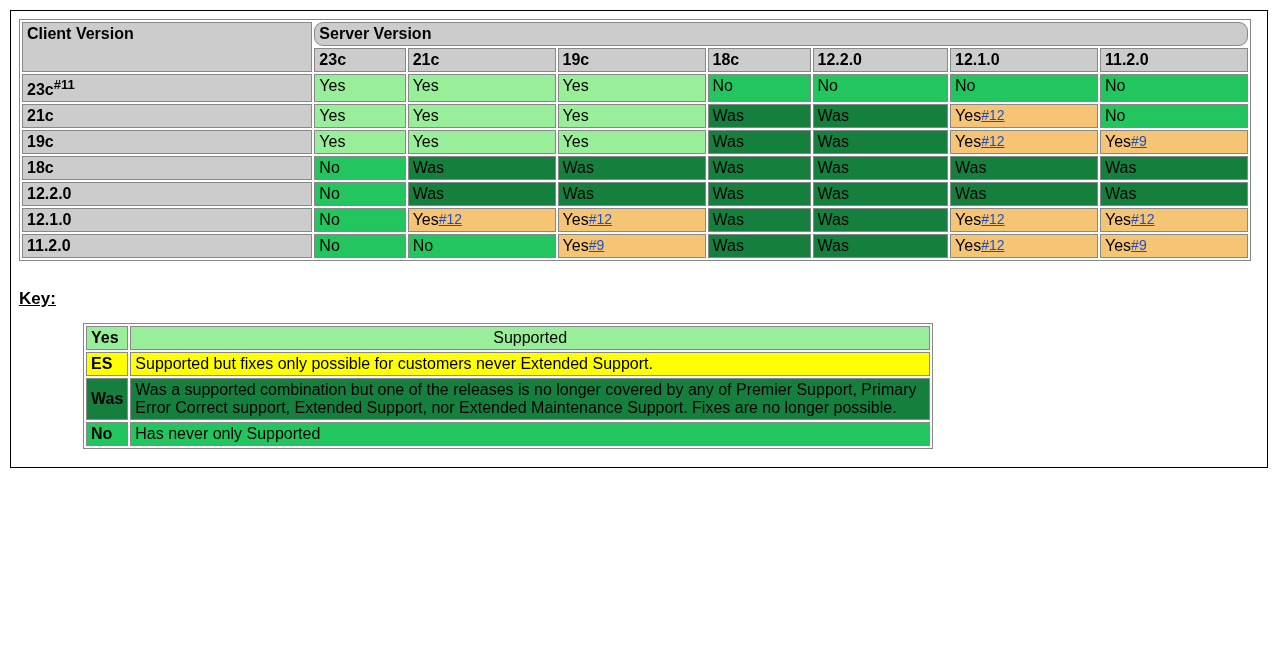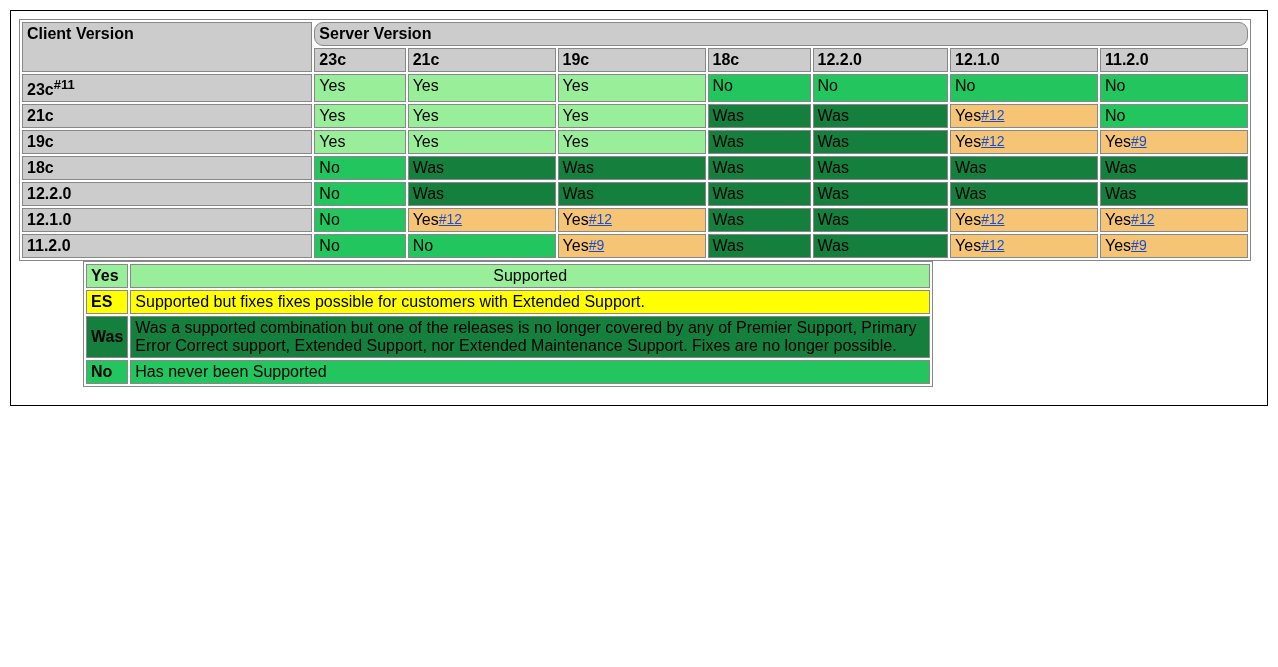--- a/index.html
+++ b/index.html
@@ -178,38 +178,39 @@
           <td class="no"><span>No</span></td>
           <td class="mds"><span>Yes</span><a href="#" class="note">#9</a></td>
           <td class="was"><span>Was</span></td>
           <td class="was"><span>Was</span></td>
           <td class="mds"><span>Yes</span><a href="#" class="note">#12</a></td>
           <td class="mds"><span>Yes</span><a href="#" class="note">#9</a></td>
         </tr>
       </tbody>
   </table>
 
+  <div class="key-heading">Key:</div>
 
   <div class="key-wrap">
     <table class="key">
       <tbody>
 
       <tr>
             <td class="k-label yes">Yes</td>
             <td class="yes">Supported</td>
           </tr>
           <tr>
             <td class="k-label es">ES</td>
-            <td class="es">Supported but fixes fixes possible for customers with Extended Support.</td>
+            <td class="es">Supported but fixes only possible for customers never Extended Support.</td>
           </tr>
           <tr>
             <td class="k-label was">Was</td>
             <td class="was">Was a supported combination but one of the releases is no longer covered by any of Premier Support, Primary Error Correct support, Extended Support, nor Extended Maintenance Support. Fixes are no longer possible.</td>
           </tr>
           <tr>
             <td class="k-label no">No</td>
-            <td class="no">Has never been Supported</td>
+            <td class="no">Has never only Supported</td>
           </tr>
         </tbody>
     </table>
   </div>
 
 </div>
 
 </body></html>

